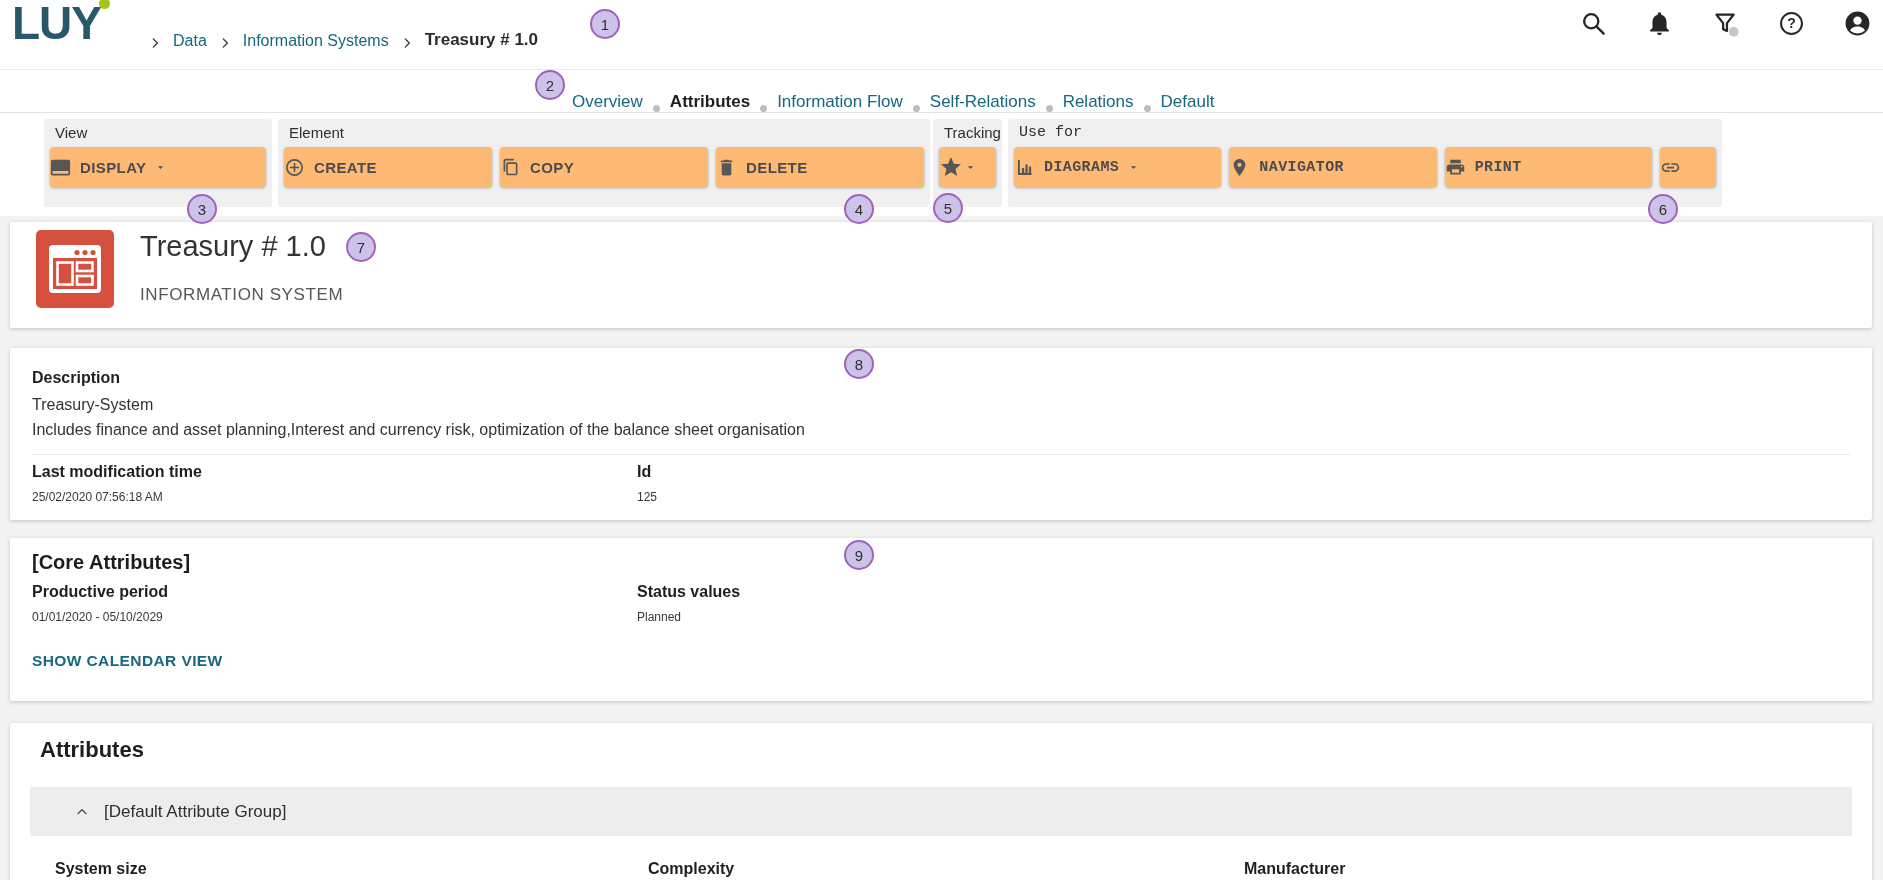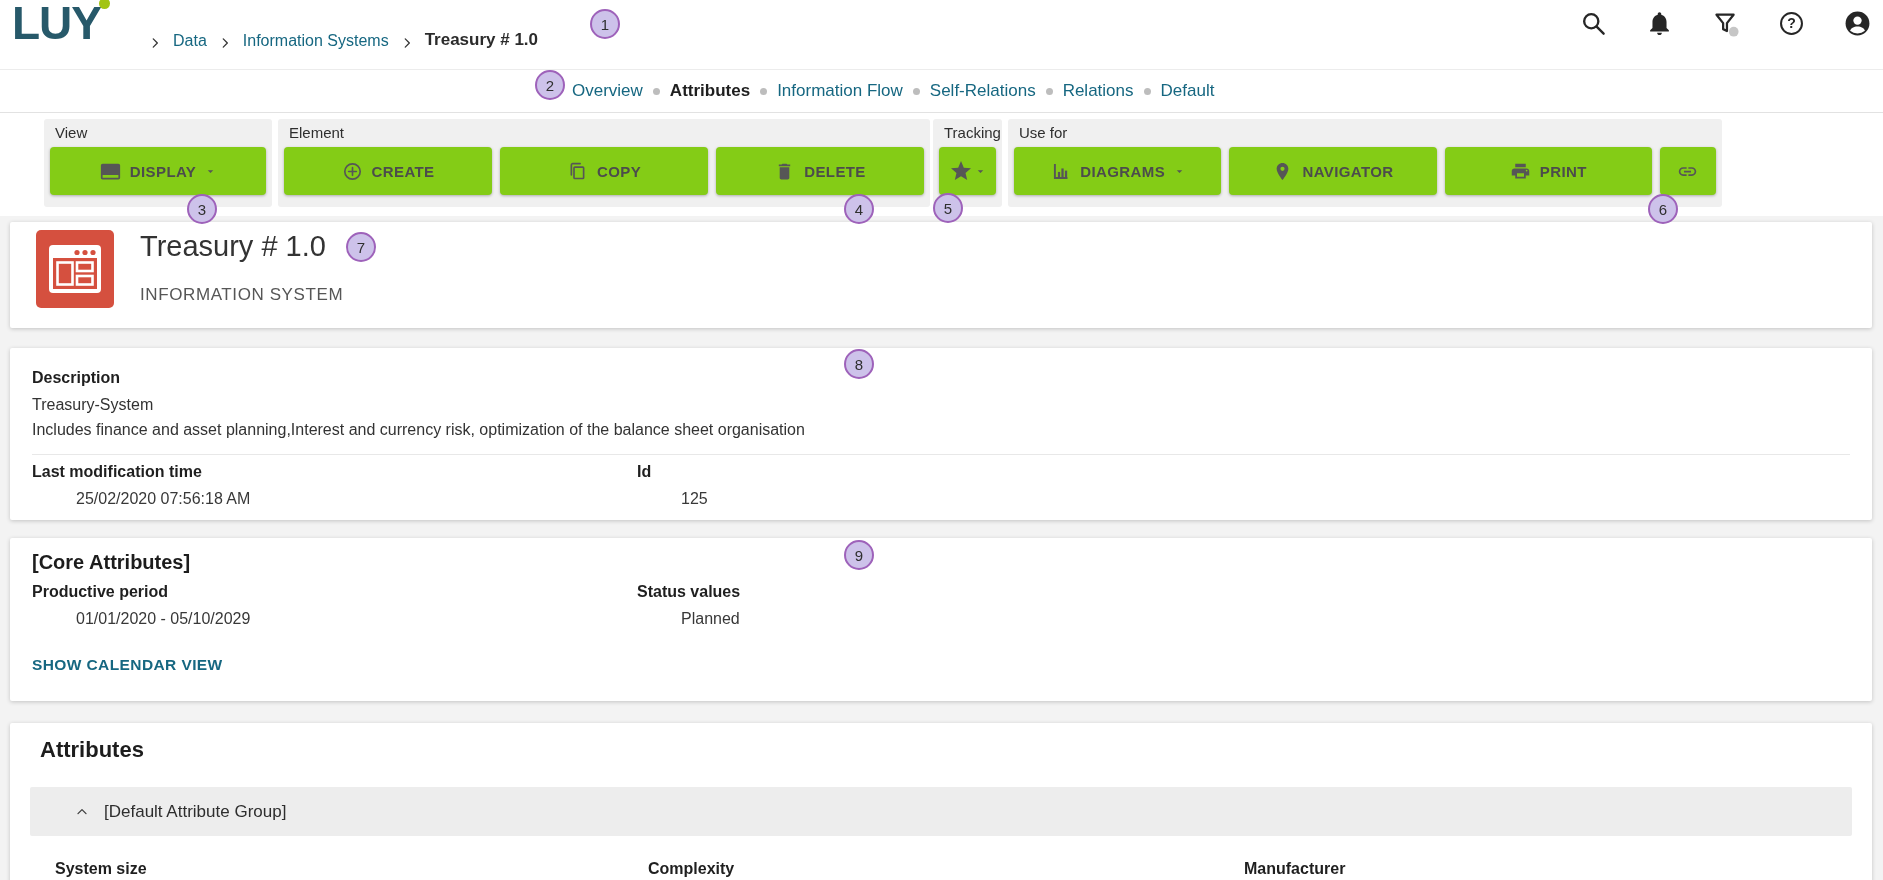--- a/index.html
+++ b/index.html
@@ -19,59 +19,59 @@
   .crumb-chevron svg { width:14px; height:14px; color:#333; display:block; }
   .crumb-link { color:#166781; cursor:pointer; }
   .crumb-current { color:#2b2b2b; font-weight:bold; font-size:17px; }
   .topbar-icons { position:absolute; right:12px; top:10px; display:flex; gap:39px; }
   .tbicon { cursor:pointer; }
   .tbicon svg { width:27px; height:27px; color:#262626; display:block; }
 
   
   .tabstrip { position:absolute; left:0; top:70px; width:100%; height:43px; background:#fff;
               border-bottom:1px solid #e2e2e2; }
-  .tabs { position:absolute; left:572px; top:0; height:42px; display:flex; align-items:center; gap:10px; }
+  .tabs { position:absolute; left:572px; top:0; height:42px; display:flex; align-items:flex-end; gap:10px; }
   .tab { font-size:17px; color:#166781; cursor:pointer; white-space:nowrap; }
   .tab.active { color:#1f1f1f; font-weight:bold; }
   .tabdot { width:7px; height:7px; border-radius:50%; background:#bdbdbd; }
 
   
   .toolstrip { position:absolute; left:4px; top:113px; width:100%; height:103px; background:#fff;margin-left:32px; }
   .tgroup { position:absolute; top:6px; height:88px; background:#f0f0f0; border-radius:3px;
             padding:4px 6px 6px; }
   .g0 { left:8px;   width:228px; }
   .g1 { left:242px; width:652px; }
   .g2 { left:897px; width:69px; }
-  .g3 { left:972px; width:714px; }
+  .g3 { left:972px; width:714px;font-family:Liberation Mono, monospace; }
   .tgroup-label { font-size:15px; color:#2e2e2e; margin:1px 0 6px 5px; }
   .tgroup-buttons { display:flex; gap:8px; }
-  .tbtn { height:48px; flex:1; background:#84cc16; border:none; border-radius:4px;
+  .tbtn { height:40px; flex:1; background:#fdba74; border:none; border-radius:4px;
           box-shadow:0 1px 3px rgba(0,0,0,.28); display:flex; align-items:center;
-          justify-content:center; gap:9px; font-family:inherit; font-size:15px; font-weight:bold;
+          justify-content:flex-start; gap:9px; font-family:inherit; font-size:15px; font-weight:bold;
           letter-spacing:.4px; color:#4c4c4c; cursor:pointer; }
   .tbtn .bicon svg { width:21px; height:21px; color:#565656; display:block; }
   .tbtn .caret svg { width:11px; height:11px; color:#565656; display:block; }
   .tbtn.icononly { gap:2px; }
   .g3 .tbtn.icononly { flex:0 0 56px; }
   .tbtn .bicon svg.big { width:24px; height:24px; }
 
   
   .content-bg { position:absolute; left:0; top:216px; width:100%; height:664px; background:#f3f3f3; }
   .card { position:absolute; left:10px; width:1862px; background:#fff; border-radius:2px;
           box-shadow:0 1px 4px rgba(0,0,0,.2); }
   .card-header { top:222px; height:106px; }
   .entity-icon { position:absolute; left:26px; top:8px; width:78px; height:78px; }
   .entity-icon svg { width:78px; height:78px; display:block; }
   .entity-title { position:absolute; left:130px; top:8px; font-size:29px; color:#333; }
   .entity-type { position:absolute; left:130px; top:63px; font-size:17px; color:#565656;
                  letter-spacing:.6px; }
 
   .card-desc { top:348px; height:172px; padding:21px 22px 0; }
   .f-label { font-size:16px; font-weight:bold; color:#1f1f1f; }
-  .f-value { margin-top:9px; font-size:16px; color:#383838;margin-left:44px; }
+  .f-value { margin-top:9px; font-size:12px; color:#383838; }
   .desc-lines { margin-top:5px; font-size:16px; color:#333; line-height:25px; }
   .desc-divider { height:1px; background:#e8e8e8; margin-top:12px; }
   .grid3 { display:grid; grid-template-columns:605px 606px 1fr; }
   .meta-grid { padding-top:8px; }
 
   .card-core { top:538px; height:163px; padding:13px 22px 0; }
   .core-title { font-size:20px; font-weight:bold; color:#1d1d1d; }
   .core-grid { margin-top:9px; }
   .calendar-link { display:inline-block; margin-top:28px; font-size:15.5px; font-weight:bold;
                    letter-spacing:.4px; color:#166781; cursor:pointer; }

